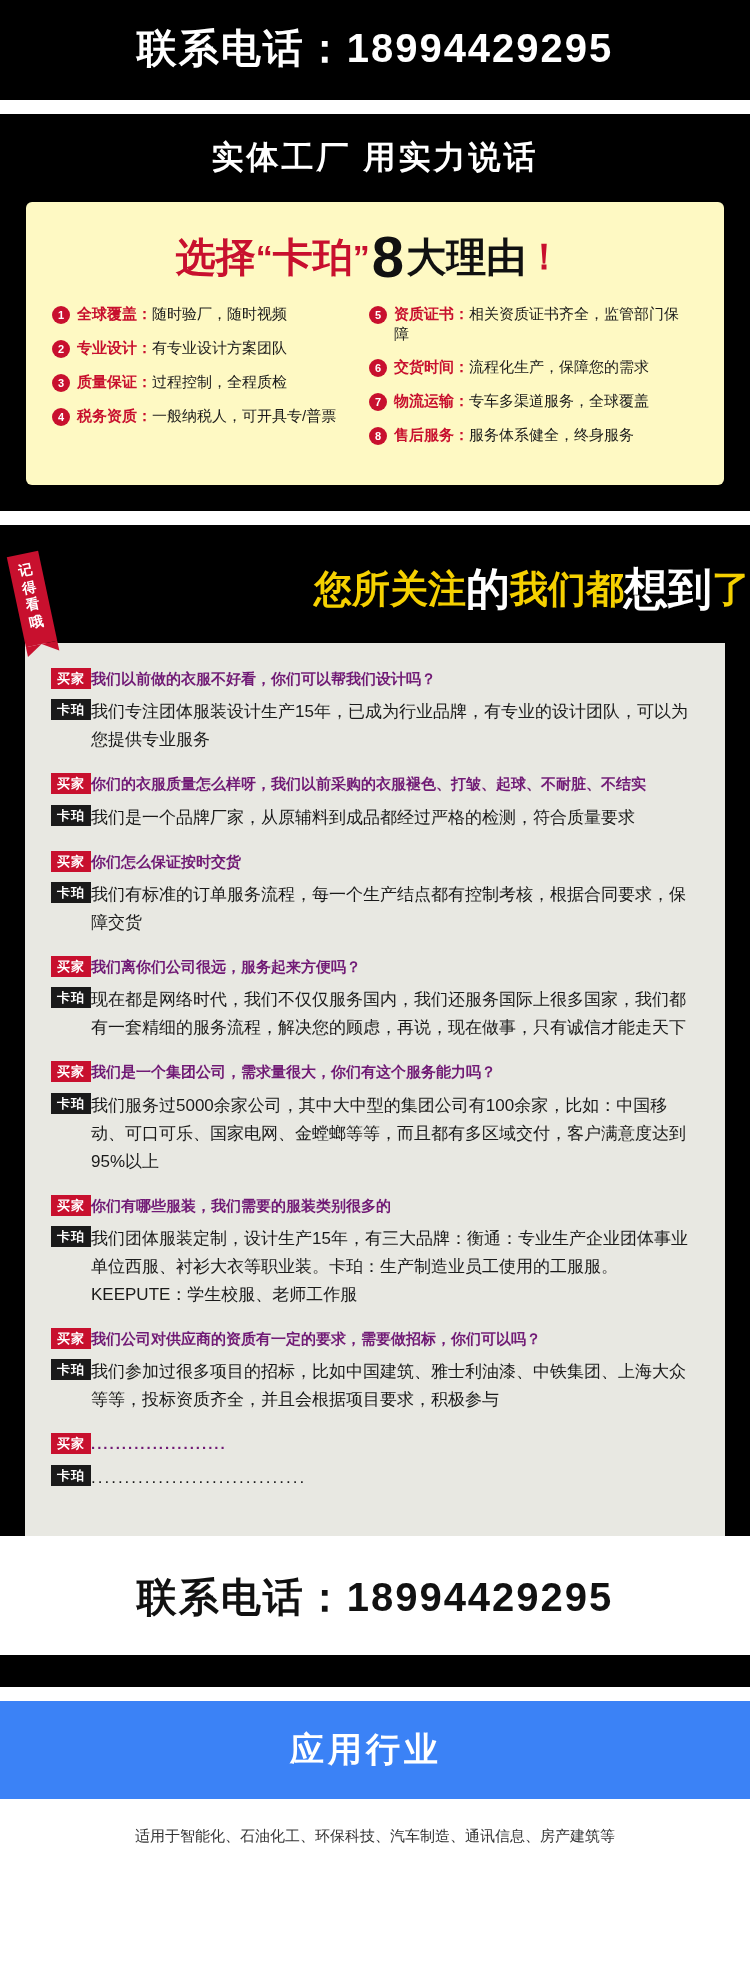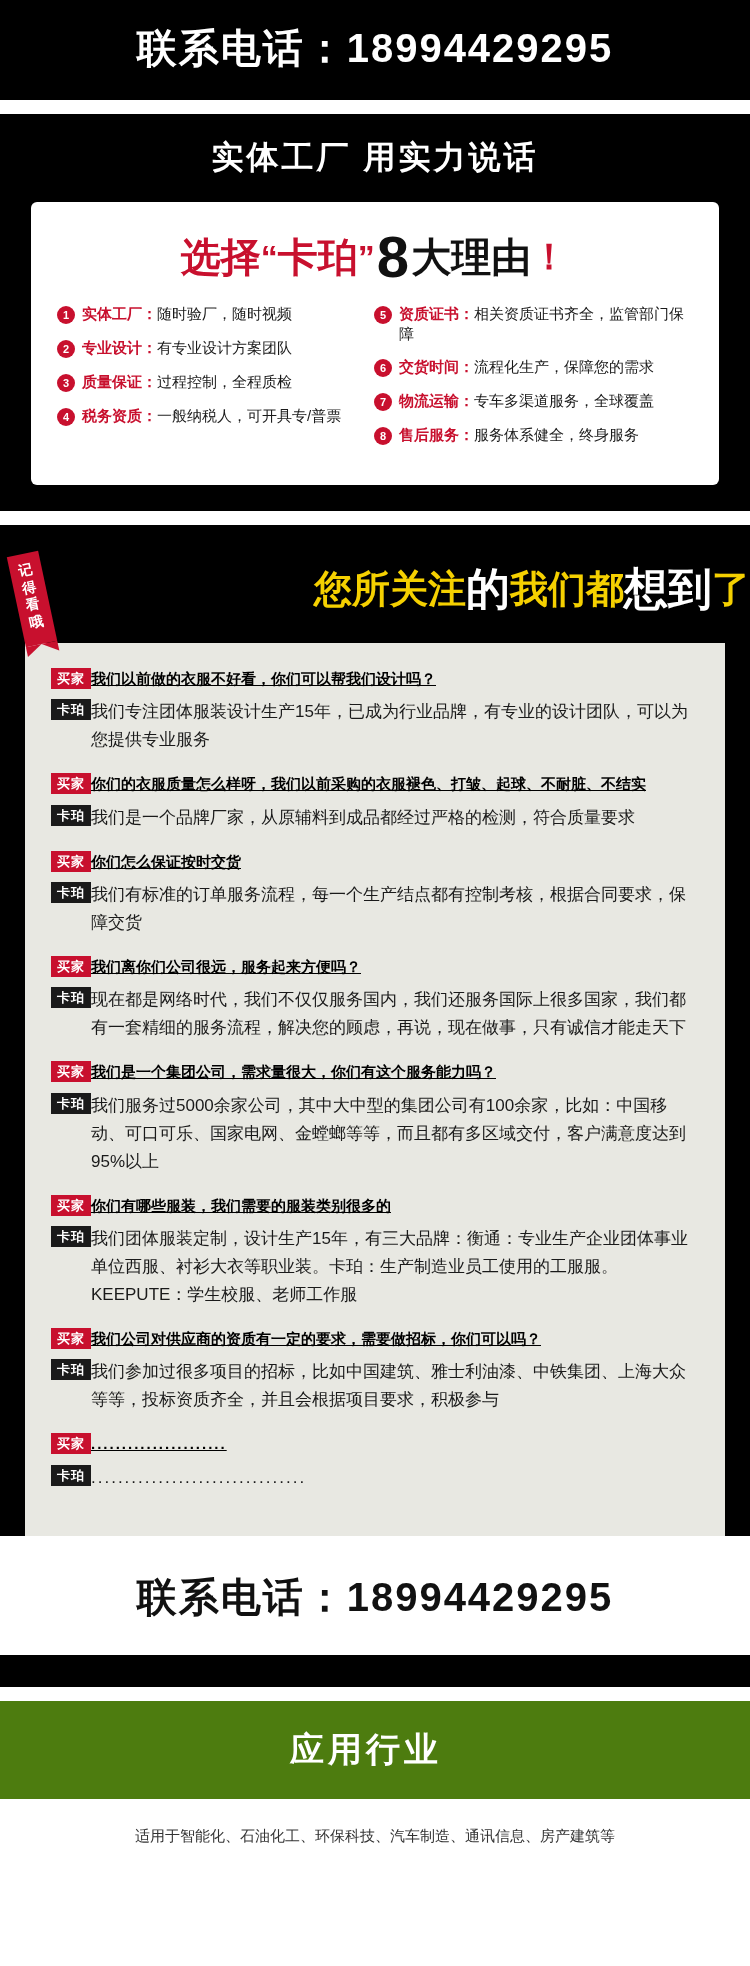--- a/index.html
+++ b/index.html
@@ -47,23 +47,23 @@
     color: #ffffff;
     font-size: 32px;
     font-weight: bold;
     text-align: center;
     letter-spacing: 3px;
     margin-bottom: 22px;
   }
   .reasons-card {
     width: 686px;
     margin: 0 auto;
-    background: #ffffff;
+    background: #fef9c3;
     border-radius: 6px;
-    padding: 22px 2px 26px 0;
+    padding: 22px 12px 26px 0;
   }
   .reasons-head {
     text-align: center;
     white-space: nowrap;
     line-height: 1;
     padding: 4px 0 18px 0;
   }
   .reasons-head .rh-red {
     color: #c8102e;
     font-size: 40px;
@@ -221,26 +221,25 @@
   }
   .tag-buyer {
     background: #c8102e;
     color: #ffffff;
   }
   .tag-brand {
     background: #1a1a1a;
     color: #ffffff;
   }
   .q-text {
-    color: #000000;
+    color: #701a75;
     font-size: 15px;
     line-height: 1.55;
     font-weight: bold;
     flex: 1;
-    text-decoration: underline;
   }
   .a-text {
     color: #1a1a1a;
     font-size: 17px;
     line-height: 1.65;
     flex: 1;
   }
   .q-dots, .a-dots {
     letter-spacing: 2px;
   }
@@ -258,21 +257,21 @@
     letter-spacing: 2px;
   }
 
   .black-strip {
     background: #000000;
     height: 22px;
   }
 
   
   .sec-industry {
-    background: #4d7c0f;
+    background: #3b82f6;
     padding: 26px 18px 26px 0;
     text-align: center;
   }
   .sec-industry .title {
     color: #ffffff;
     font-size: 34px;
     font-weight: bold;
     letter-spacing: 4px;
   }
   .industry-white {
@@ -312,21 +311,21 @@
     <div class="reasons-card">
       <div class="reasons-head">
         <span class="rh-red">选择</span><span class="rh-quote">“</span><span class="rh-brand">卡珀</span><span class="rh-quote">”</span><span class="rh-eight">8</span><span class="rh-black">大理由</span><span class="rh-excl">！</span>
       </div>
 
       <div class="reasons-grid">
         <div class="reasons-col">
 
           <div class="reason-item">
             <span class="reason-num">1</span>
-            <span><span class="reason-label">实体工厂：</span><span class="reason-text">随时验厂，随时视频</span></span>
+            <span><span class="reason-label">全球覆盖：</span><span class="reason-text">随时验厂，随时视频</span></span>
           </div>
 
           <div class="reason-item">
             <span class="reason-num">2</span>
             <span><span class="reason-label">专业设计：</span><span class="reason-text">有专业设计方案团队</span></span>
           </div>
 
           <div class="reason-item">
             <span class="reason-num">3</span>
             <span><span class="reason-label">质量保证：</span><span class="reason-text">过程控制，全程质检</span></span>

